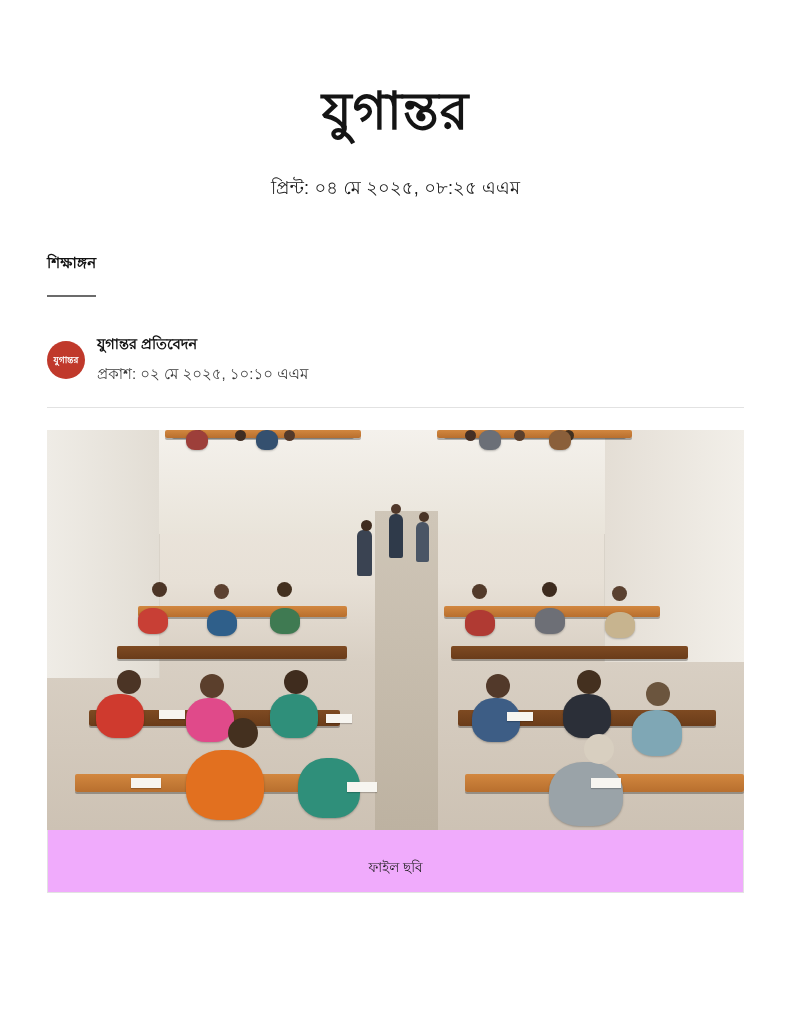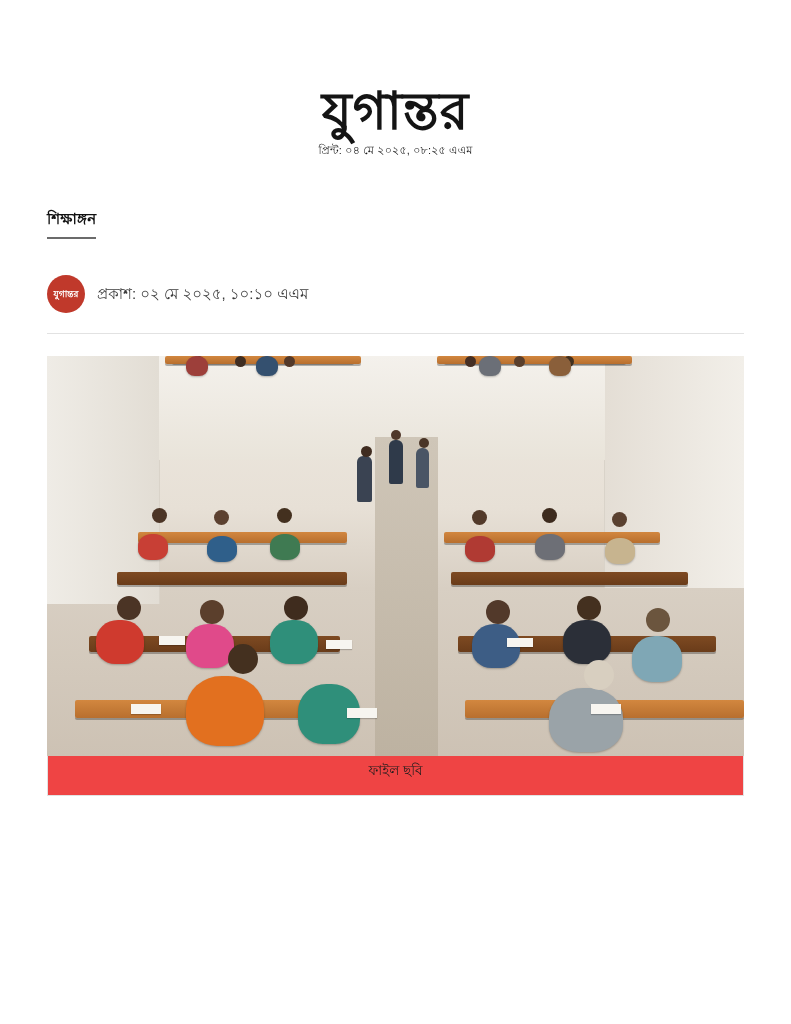--- a/index.html
+++ b/index.html
@@ -33,40 +33,40 @@
   }
   .logo-text {
     font-family: "Liberation Serif", "DejaVu Serif", serif;
     font-size: 52px;
     font-weight: bold;
     letter-spacing: 1px;
     color: #141414;
     display: block;
   }
   .print-stamp {
-    margin-top: 4px;
-    font-size: 11px;
+    margin-top: 36px;
+    font-size: 18px;
     color: #1b1b1b;
     letter-spacing: .2px;
   }
   
   .article {
     margin: 0 auto;
     width: 697px;
     padding-top: 46px;
   }
   .category-row {
     padding-bottom: 6px;
   }
   .category {
     display: inline-block;
     font-size: 15px;
     font-weight: bold;
     color: #111111;
-    padding-bottom: 5px;
+    padding-bottom: 19px;
     border-bottom: 2px solid #6b6b6b;
     letter-spacing: .2px;
   }
   .headline {
     margin: 26px 0 0 0;
     font-size: 31px;
     line-height: 1.42;
     font-weight: bold;
     color: #0d0d0d;
     letter-spacing: .2px;
@@ -122,22 +122,22 @@
     overflow: hidden;
     position: relative;
     background: #b9b2a6;
   }
   .caption {
     border: 1px solid #e2e2e2;
     border-top: none;
     text-align: center;
     font-size: 13.5px;
     color: #1d1d1d;
-    padding: 4px 0 12px 0;
-    background: #ef4444;
+    padding: 27px 0 12px 0;
+    background: #f0abfc;
   }
   
   .hall {
     position: absolute;
     inset: 0;
     background:
       linear-gradient(180deg, #efeae2 0%, #e7e0d6 38%, #d8cfc3 58%, #cdc2b4 100%);
   }
   .wall-left {
     position: absolute; left: 0; top: 0; width: 16%; height: 62%;
@@ -206,20 +206,21 @@
   <main class="article">
 
     <div class="category-row">
       <span class="category">শিক্ষাঙ্গন</span>
     </div>
 
 
     <div class="byline">
       <div class="avatar">যুগান্তর</div>
       <div class="byline-texts">
+        <span class="author">যুগান্তর প্রতিবেদন</span>
         <span class="publish">প্রকাশ: ০২ মে ২০২৫, ১০:১০ এএম</span>
       </div>
     </div>
 
     <figure class="photo">
       <div class="photo-frame" role="img">
         <div class="hall">
           <div class="wall-left"></div>
           <div class="wall-right"></div>
           <div class="back-wall"></div>

